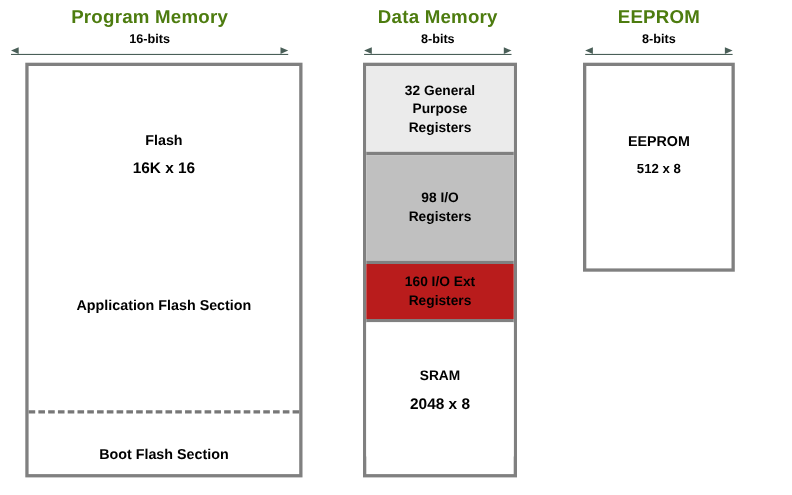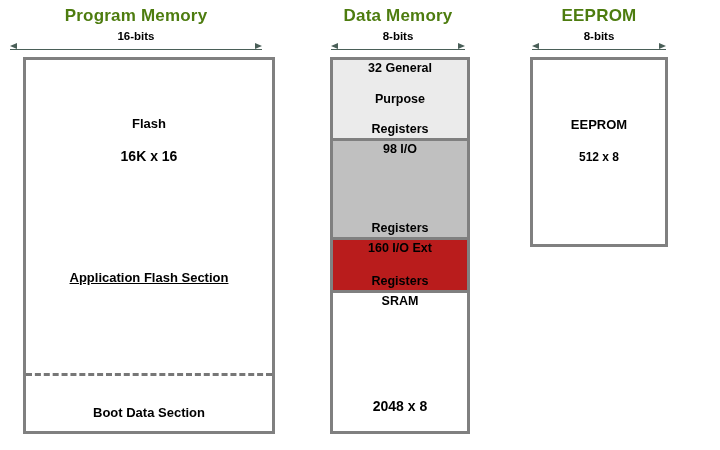--- a/index.html
+++ b/index.html
@@ -76,21 +76,21 @@
   }
 
   .band {
     position: absolute;
     left: 0;
     right: 0;
     box-sizing: border-box;
     display: flex;
     flex-direction: column;
     align-items: center;
-    justify-content: space-between;
+    justify-content: center;
     text-align: center;
   }
   .band .line {
     font-weight: bold;
     font-size: 13px;
     line-height: 17px;
     color: #000;
   }
   .band .line.small {
     font-weight: bold;
@@ -138,25 +138,25 @@
     <div class="arrow-head right"></div>
   </div>
 
   <div class="mem-box" style="left:10px; top:57px; width:252px; height:377px;margin-left:13px;">
 
     <div class="band" style="top:55px; height:50px;">
       <div class="line">Flash</div>
       <div class="line" style="font-size:14px; margin-top:8px;">16K x 16</div>
     </div>
 
-    <div class="free-label" style="top:209px;text-decoration:underline;">Application Flash Section</div>
+    <div class="free-label" style="top:209px;">Application Flash Section</div>
 
     <div class="dashed-divider" style="top:313px;"></div>
 
-    <div class="free-label" style="top:344px;">Boot Data Section</div>
+    <div class="free-label" style="top:344px;">Boot Flash Section</div>
   </div>
 </div>
 
 <div class="column">
 
   <div class="col-title" style="left:330px; width:136px; top:6px;">Data Memory</div>
 
   <div class="arrow-wrap" style="left:331px; width:134px; top:32px;">
     <div class="arrow-label">8-bits</div>
     <div class="arrow-line"></div>

